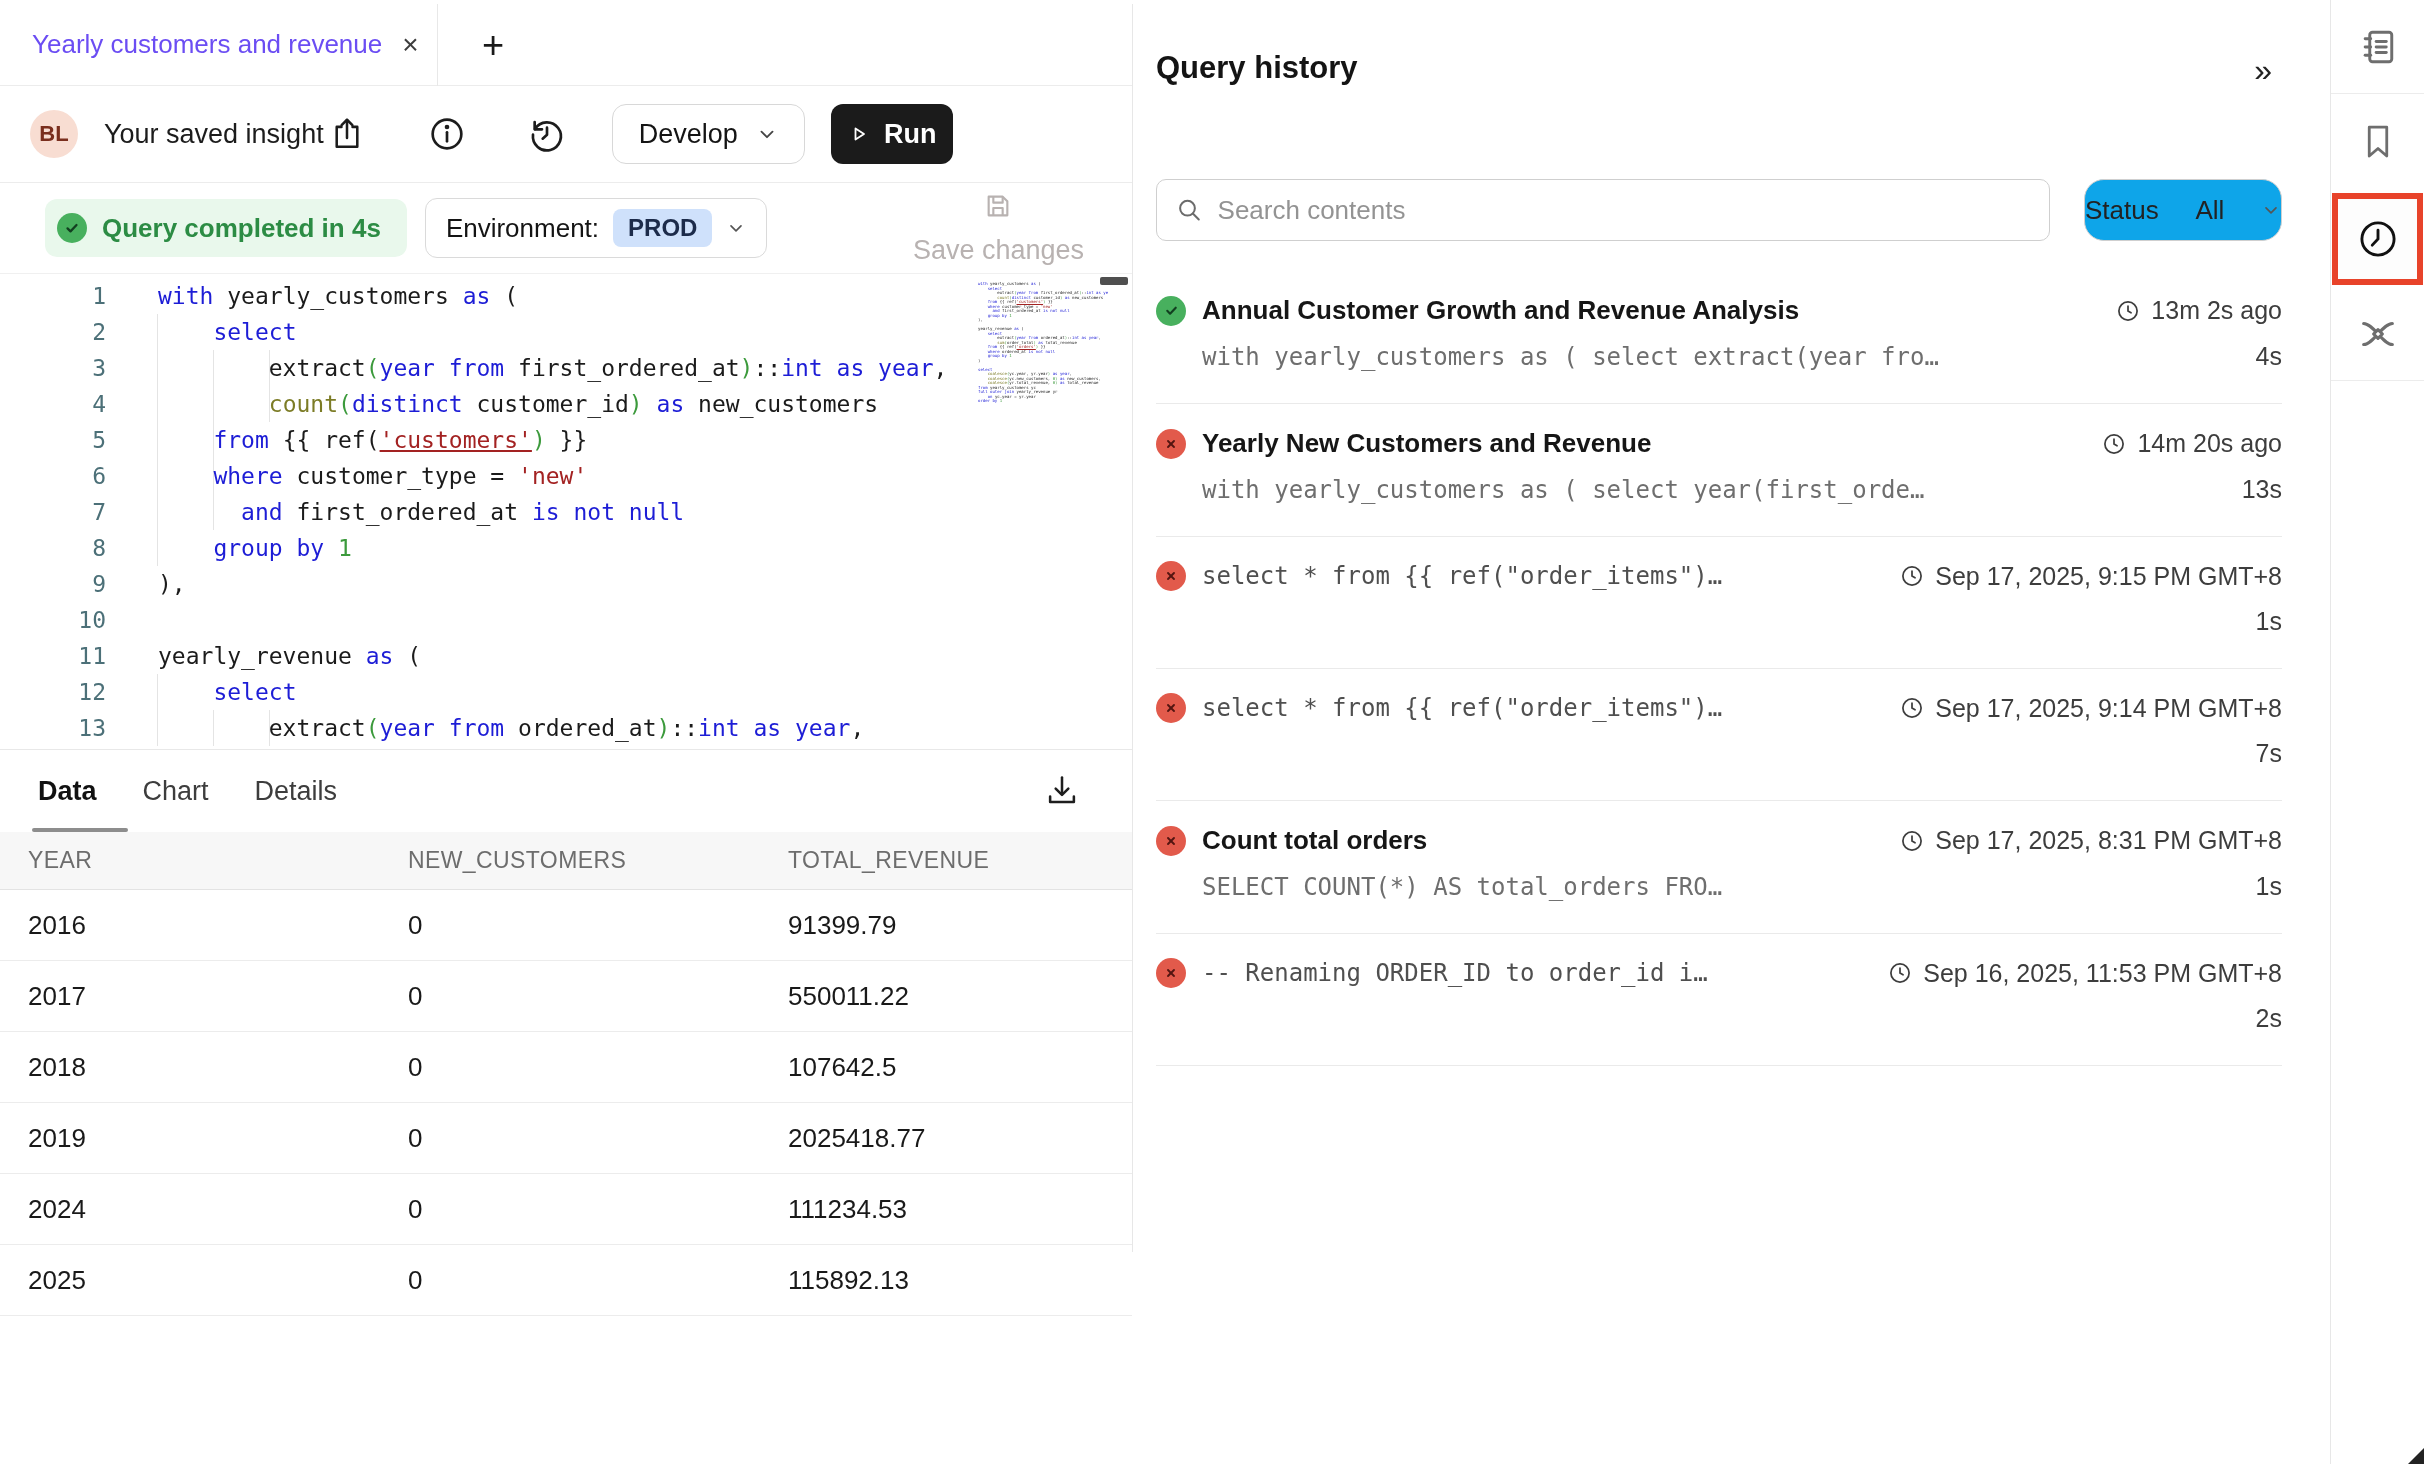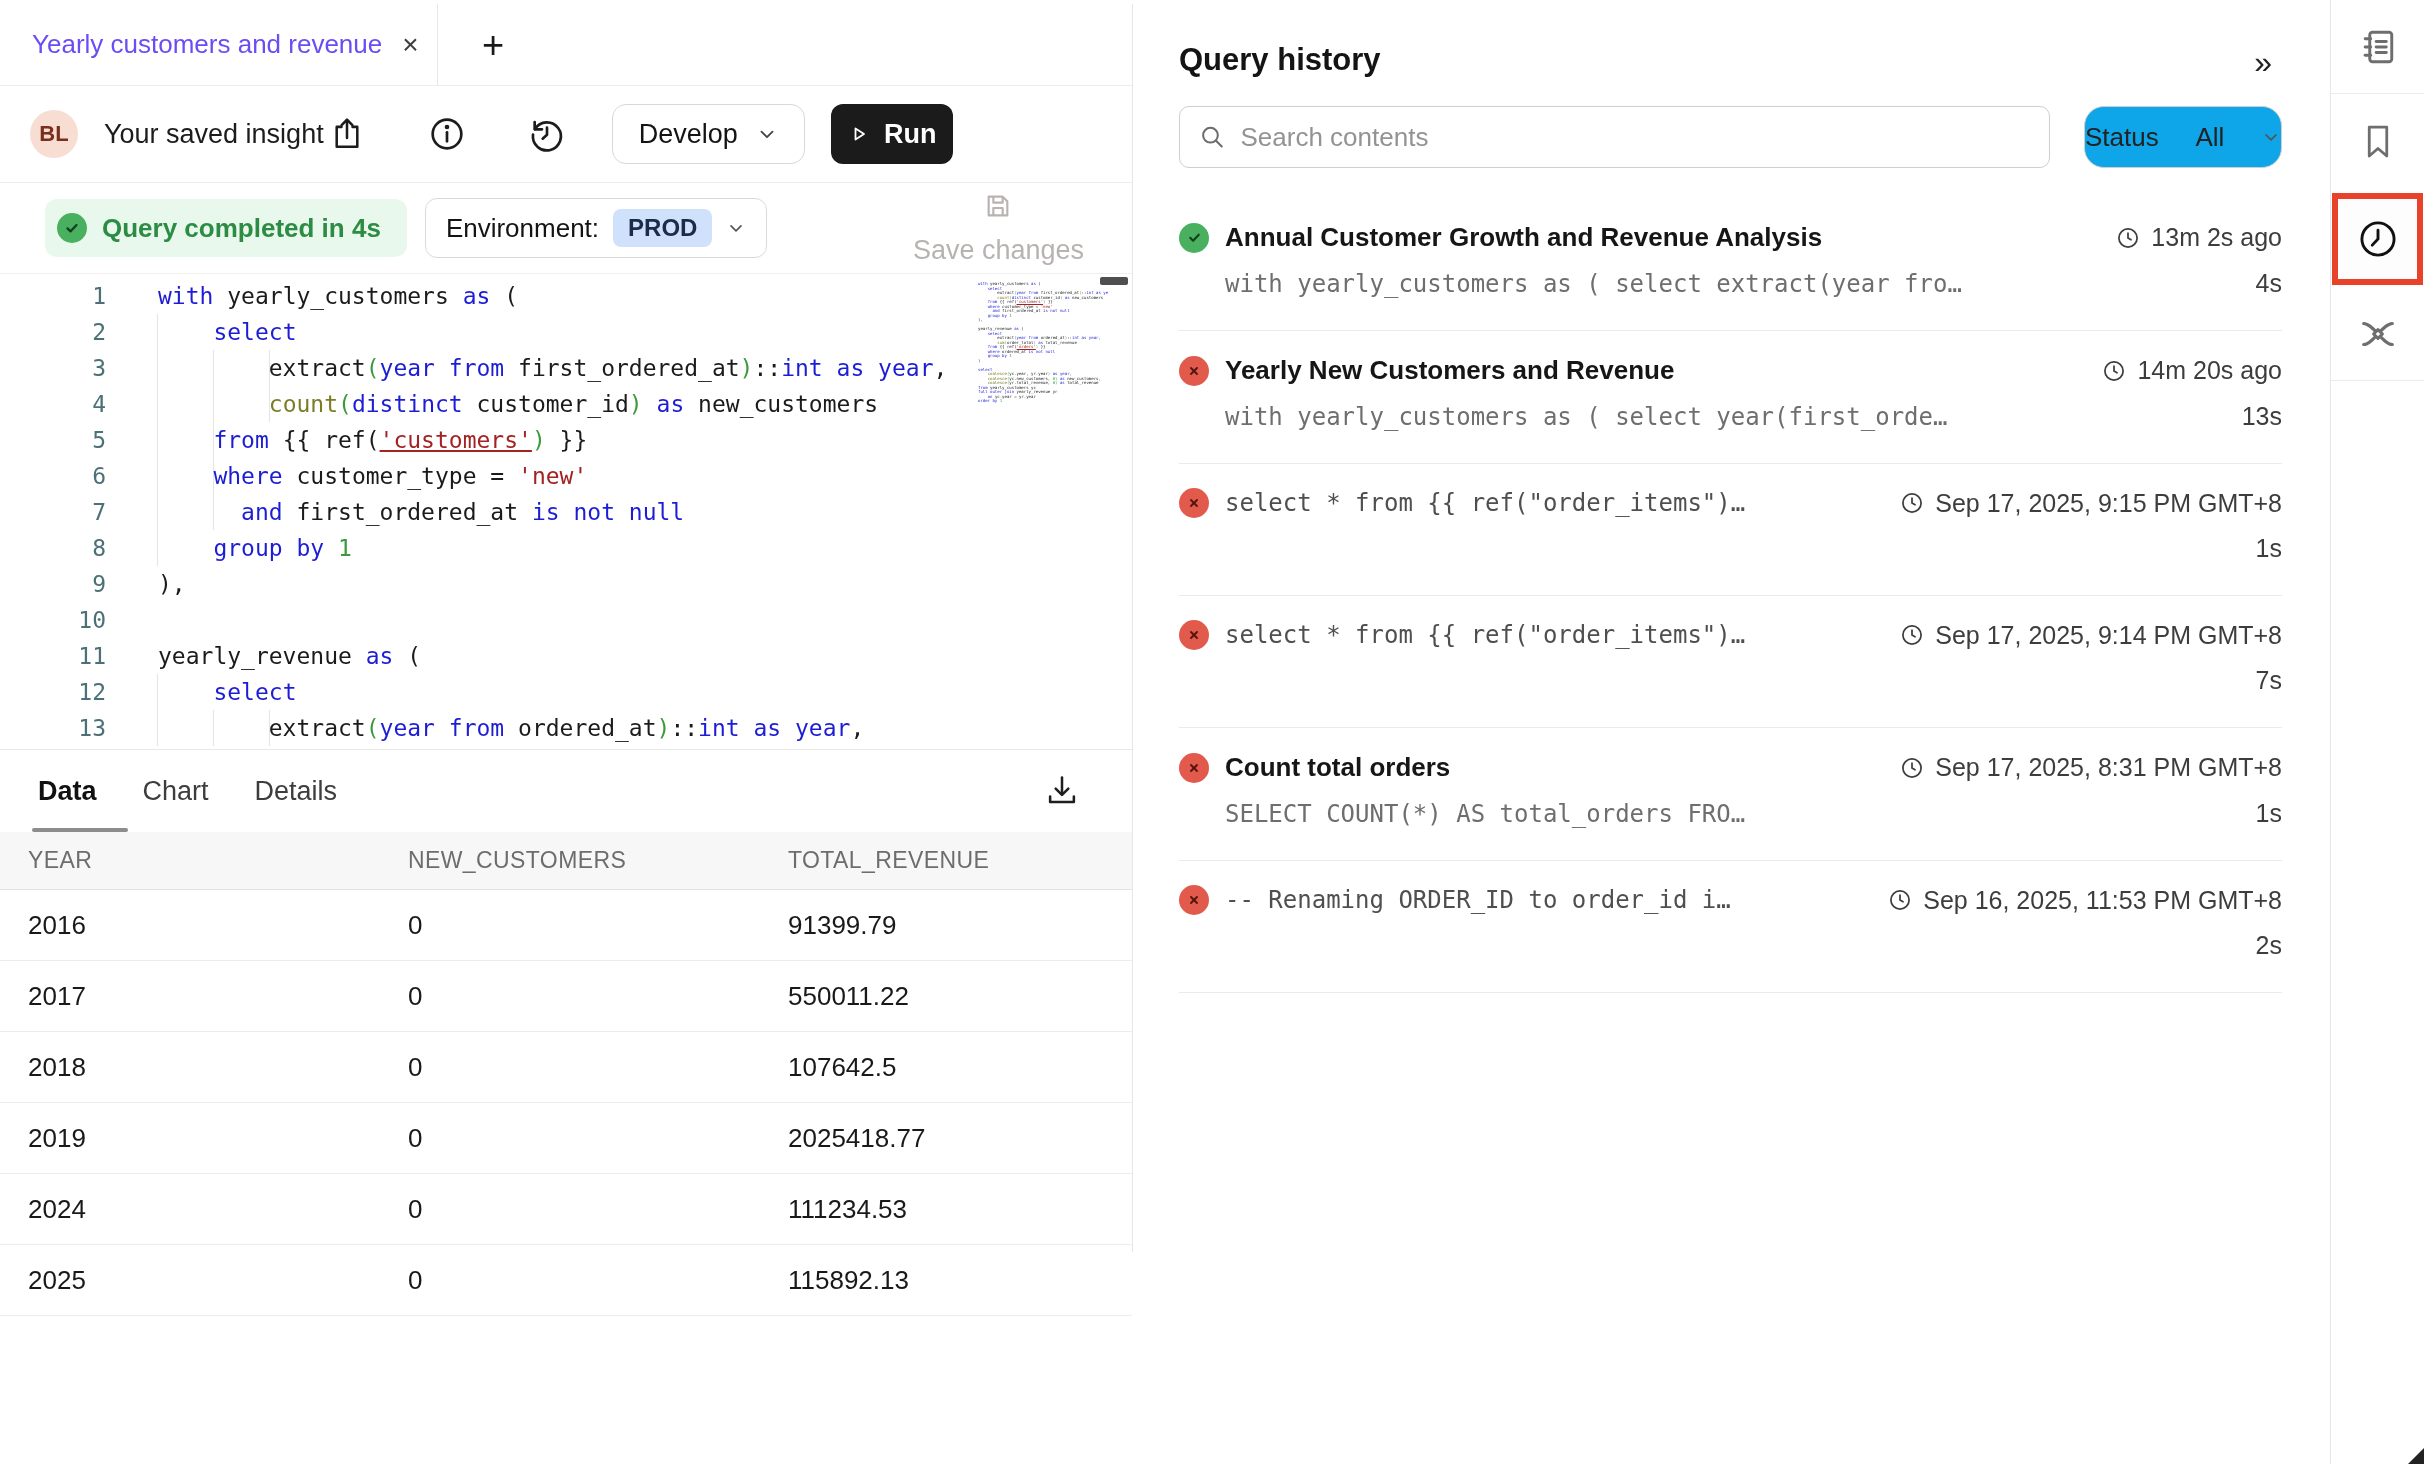--- a/index.html
+++ b/index.html
@@ -61,24 +61,24 @@
   .dl-btn { position:absolute; right:51px; top:22px; width:38px; height:38px; color:#1e1e1e; cursor:pointer; }
 
   
   .table-header { position:absolute; left:0; top:828px; width:100%; height:58px; background:#f7f7f7; border-bottom:1px solid #e3e3e3; display:grid; grid-template-columns:380px 380px 1fr; align-items:center; }
   .th { padding-left:28px; font-size:23px; color:#6d6d6d; font-weight:500; letter-spacing:0.4px; }
   .table-body { position:absolute; left:0; top:886px; width:100%; }
   .tr { display:grid; grid-template-columns:380px 380px 1fr; align-items:center; height:71px; border-bottom:1px solid #ececec; }
   .td { padding-left:28px; font-size:26px; color:#191919; }
 
   
-  .right-panel { position:absolute; left:1134px; top:0; width:1196px; height:1065px; background:#fff; padding:0 48px 0 45px; }
+  .right-panel { position:absolute; left:1134px; top:8px; width:1196px; height:1065px; background:#fff; padding:0 48px 0 22px; }
   .qh-title { margin-top:42px; font-size:31px; font-weight:600; color:#141414; }
   .collapse-btn { position:absolute; top:44px; right:58px; font-size:32px; color:#222; cursor:pointer; }
-  .qh-controls { margin-top:28px; display:flex; height:62px; }
+  .qh-controls { margin-top:93px; display:flex; height:62px; }
   .search-box { flex:1; border:1.5px solid #cfcfcf; border-radius:10px; display:flex; align-items:center; padding-left:18px; gap:14px; background:#fff; }
   .search-box input { border:none; outline:none; font-size:26px; color:#222; width:100%; font-family:"Liberation Sans",sans-serif; background:transparent; }
   .search-box input::placeholder { color:#939393; }
   .status-filter { width:198px; margin-left:34px; border:1.5px solid #cfcfcf; border-radius:20px; display:flex; align-items:center; justify-content:space-between; gap:14px; font-size:26px; color:#222; cursor:pointer; background:#0ea5e9; }
   .history-list { margin-top:30px; }
   .h-item { padding:24px 0 32px; border-bottom:1px solid #eaeaea; cursor:pointer; }
   .h-row1 { display:flex; align-items:center; }
   .h-row2 { display:flex; align-items:center; margin-top:16px; }
   .h-status { width:30px; height:30px; border-radius:50%; display:flex; align-items:center; justify-content:center; flex:none; }
   .h-status.s-success { background:var(--success-circle,#48b05e); }

